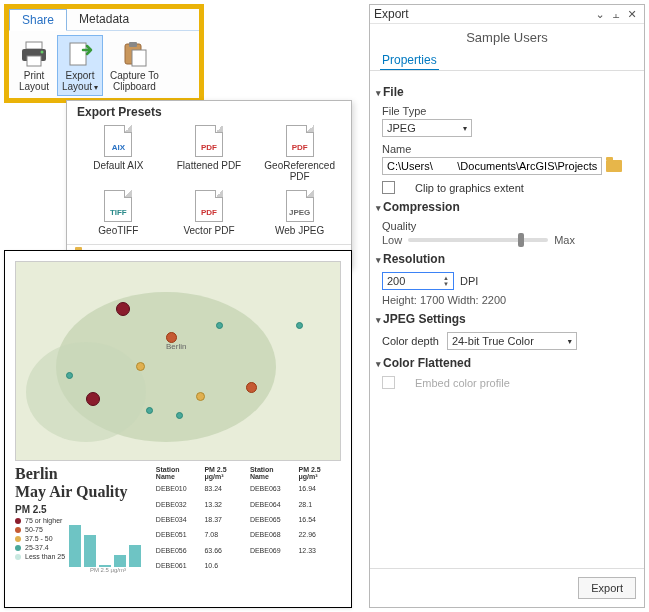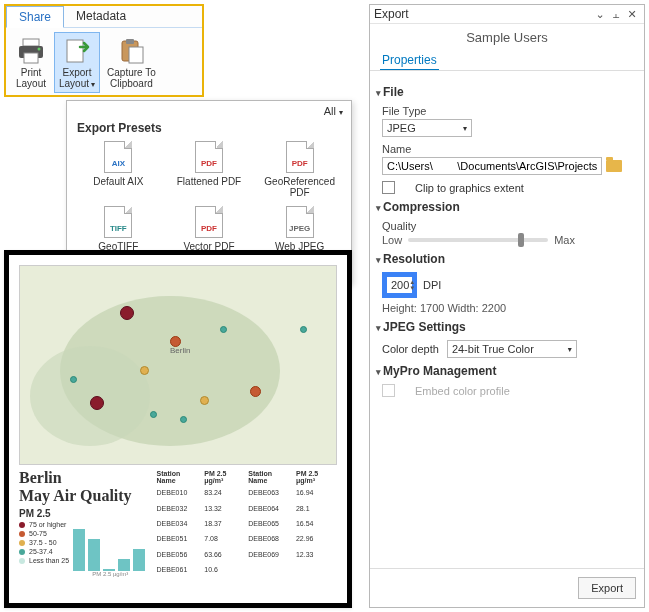--- a/index.html
+++ b/index.html
@@ -11,21 +11,21 @@
     background: #fff;
     width: 649px;
     height: 612px;
     position: relative;
     overflow: hidden;
   }
   .ribbon {
     position: absolute;
     left: 4px;
     top: 4px;
-    border: 2px solid #eab308;
+    border: 5px solid #eab308;
     background: #fdfdfd;
     width: 200px;
   }
   .ribbon-tabs {
     display: flex;
     border-bottom: 1px solid #c5dbf2;
     font-size: 12px;
   }
   .ribbon-tab {
     padding: 3px 12px;
@@ -153,21 +153,21 @@
     content: "";
     position:absolute;
     top:-3px;left:0;width:7px;height:3px;background:#e7b64a;border-radius:1px 1px 0 0;
   }
   .layout-preview {
     position: absolute;
     left: 4px;
     top: 250px;
     width: 348px;
     height: 358px;
-    border: 5px solid #000000;
+    border: 1px solid #000000;
     background: #fff;
     box-shadow: 0 1px 3px rgba(0,0,0,0.1);
     overflow: hidden;
   }
   .map-area {
     margin: 10px 10px 4px 10px;
     height: 200px;
     background: #e8edd9;
     position: relative;
     border: 1px solid #ccc;
@@ -271,21 +271,21 @@
   .checkbox.disabled { border-color:#ccc; }
   .slider {
     width: 140px;height:4px;background:#ddd;position:relative;border-radius:2px;margin:0 6px;
   }
   .slider-thumb {
     position:absolute;width:6px;height:14px;background:#888;top:-5px;border-radius:2px;
   }
   .quality-row { display:flex;align-items:center;margin-top:2px;font-size:11px;color:#555; }
   .dpi-row { display:flex;align-items:center;gap:6px;margin-top:4px; }
   .spinner {
-    border:5px solid #3b82f6;display:flex;align-items:center;padding:2px 4px;width:35px;justify-content:space-between;
+    border:1px solid #3b82f6;display:flex;align-items:center;padding:2px 4px;width:72px;justify-content:space-between;
   }
   .spinner-btns { display:flex;flex-direction:column;font-size:6px;line-height:6px;color:#555; }
   .hw-label { font-size:11px;color:#555;margin-top:4px; }
   .cd-row { display:flex;align-items:center;gap:8px;margin-top:4px; }
   .pane-footer {
     border-top:1px solid #ddd;
     padding:8px;
     display:flex;
     justify-content:flex-end;
     gap:8px;
@@ -339,23 +339,20 @@
             <rect x="13" y="10" width="14" height="16" fill="#fff" stroke="#888"></rect>
           </svg>
       </div>
       <span>Capture To</span>
       <span>Clipboard</span>
     </div>
   </div>
 </div>
 
 <div class="presets-panel">
-  <div class="presets-header">
-    <span><span>All</span> <span style="font-size:8px;">▾</span></span>
-  </div>
   <div class="presets-title">Export Presets</div>
   <div class="presets-grid" id="presets-grid">
       <div class="preset-item">
         <div class="preset-icon">
           <div class="fold"></div>
           <div class="tag aix">AIX</div>
         </div>
         <span>Default AIX</span>
       </div>
       <div class="preset-item">
@@ -561,21 +558,21 @@
 
     <div class="sect-header">JPEG Settings</div>
     <div class="cd-row">
       <span>Color depth</span>
       <div class="select" style="width:130px;">
         <span>24-bit True Color</span>
         <span style="font-size:8px;">▾</span>
       </div>
     </div>
 
-    <div class="sect-header">MyPro Management</div>
+    <div class="sect-header">Color Flattened</div>
     <div class="checkbox-row" style="color:#aaa;">
       <div class="checkbox disabled"></div>
       <span>Embed color profile</span>
     </div>
 
   </div>
   <div class="pane-footer">
     <div class="btn">Export</div>
   </div>
 </div>

